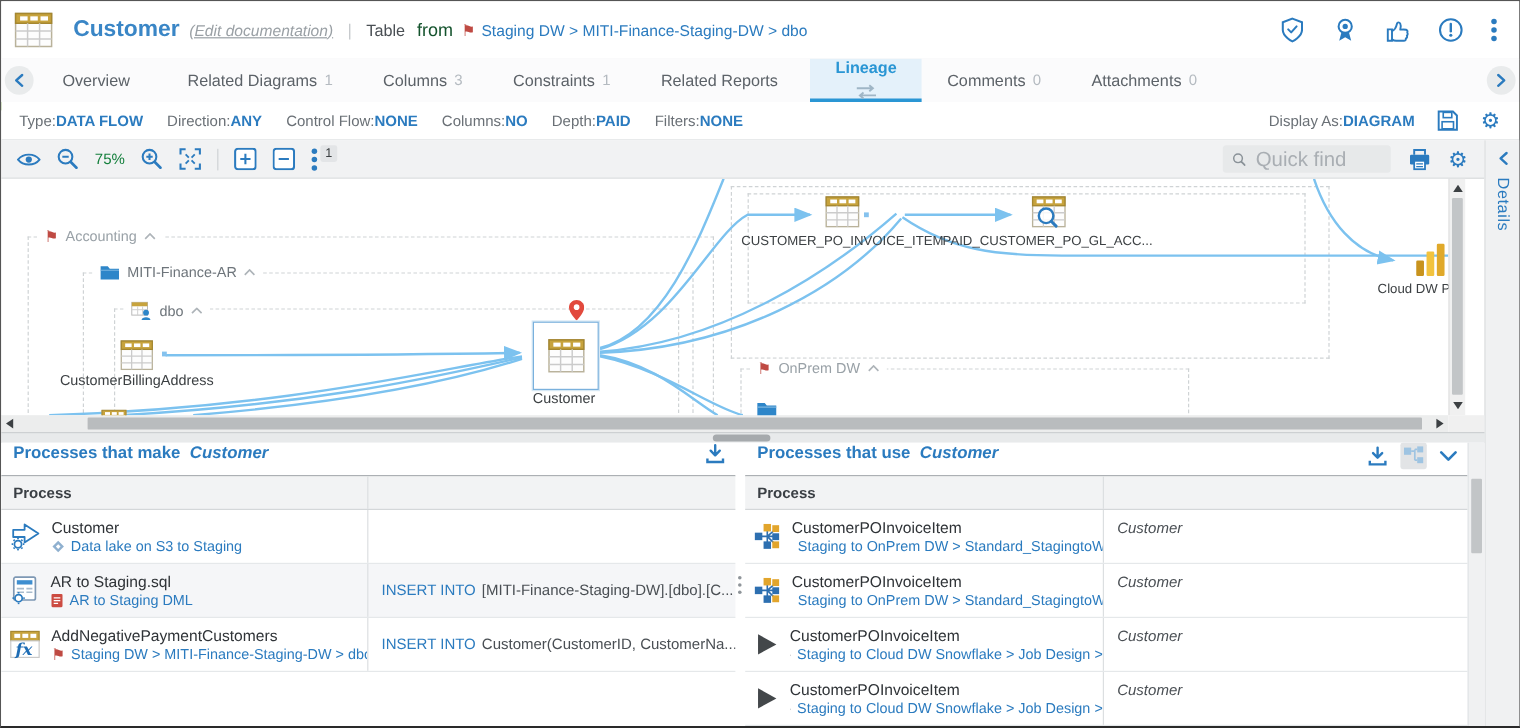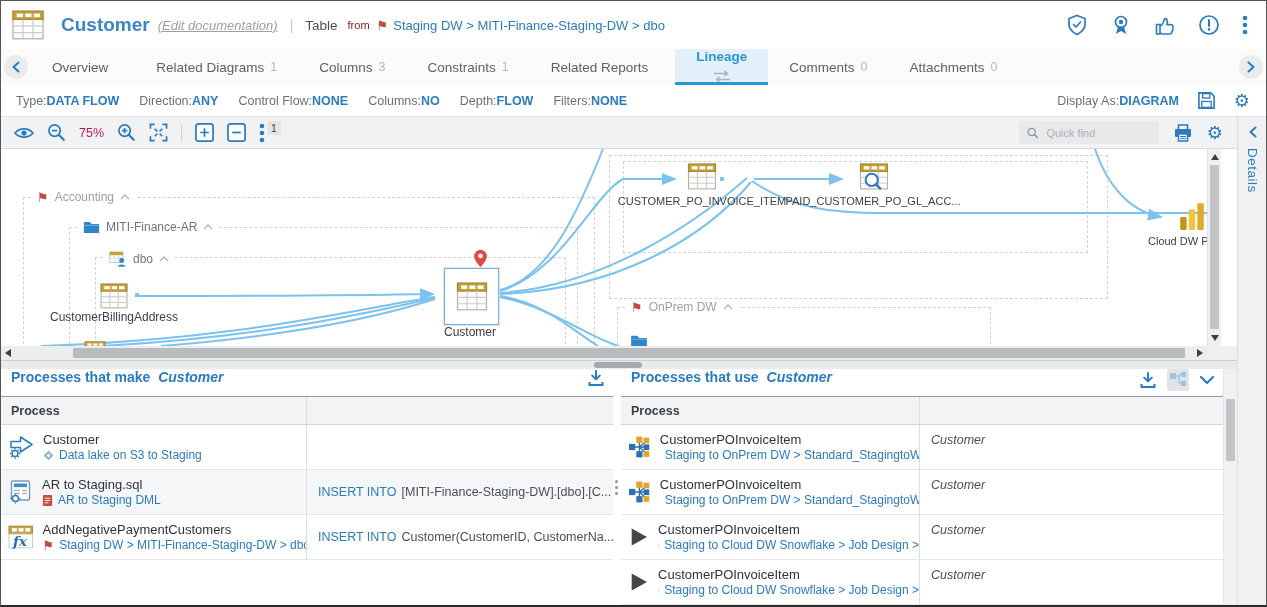--- a/index.html
+++ b/index.html
@@ -9,21 +9,21 @@
   .abs{position:absolute;}
   svg{display:block;}
   button{background:none;border:none;padding:0;cursor:pointer;font-family:inherit;}
 
   
   .hdr{left:0;top:0;width:100%;height:48px;border-bottom:1px solid #e6e8ea;display:flex;align-items:center;background:#fff;}
   .hdr-title{font-size:19px;font-weight:bold;color:#3a86c6;margin-left:16px;}
   .hdr-edit{font-size:13px;font-style:italic;color:#9aa0a5;margin-left:8px;}
   .hdr-sep{color:#c7cacd;margin:0 12px;font-size:14px;}
   .hdr-type{font-size:13.5px;color:#4a4f54;}
-  .hdr-from{font-size:11px;color:#7f1d1d;margin:0 7px 0 10px;}
+  .hdr-from{font-size:15px;color:#14532d;margin:0 7px 0 10px;}
   .flag{color:#bf4a43;font-size:13px;line-height:1;}
   .crumb{font-size:13px;color:#2b7bbf;text-decoration:none;margin-left:5px;}
   .hdr-right{margin-left:auto;display:flex;align-items:center;gap:22px;margin-right:18px;}
   .iconbtn{display:flex;align-items:center;justify-content:center;}
 
   
   .tabs{left:0;top:48px;width:100%;height:36px;background:#fbfbfc;border-bottom:7px solid #4d7c0f;display:flex;align-items:stretch;}
   .navbtn{width:30px;display:flex;align-items:center;justify-content:center;}
   .navbtn .cir{width:24px;height:24px;border-radius:50%;background:#e9ebec;display:flex;align-items:center;justify-content:center;}
   .tab{display:flex;align-items:center;padding:0 21px;font-size:13.5px;color:#5c6268;gap:6px;cursor:pointer;}
@@ -32,26 +32,26 @@
   .tabs .navbtn:last-child{margin-left:auto;}
 
   
   .fbar{left:0;top:84px;width:100%;height:32px;background:#fff;border-bottom:1px solid #e3e5e7;display:flex;align-items:center;padding-left:15px;box-sizing:border-box;gap:20px;font-size:12.5px;}
   .fl{color:#6a7076;} .fv{color:#2b7bbf;font-weight:bold;margin-left:0;}
   .fbar-right{margin-left:auto;display:flex;align-items:center;gap:18px;margin-right:16px;}
   .gear{color:#2b7bbf;font-size:18px;line-height:1;}
 
   
   .tbar{left:0;top:116px;width:1236px;height:32px;background:#f1f2f3;border-bottom:1px solid #d9dbdd;display:flex;align-items:center;padding-left:13px;box-sizing:border-box;gap:13px;}
-  .zoomtxt{font-size:12.5px;color:#be185d;}
+  .zoomtxt{font-size:12.5px;color:#15803d;}
   .tsep{width:1px;height:18px;background:#cfd3d5;}
   .badge{background:#e3e5e7;color:#3c4043;font-size:10.5px;padding:1px 4px;border-radius:2px;margin-left:2px;position:relative;top:-5px;}
   .tbar-right{margin-left:auto;display:flex;align-items:center;gap:14px;margin-right:14px;}
   .qfind{display:flex;align-items:center;background:#e7e9ea;border-radius:3px;height:23px;width:124px;padding:0 8px;gap:6px;}
-  .qfind input{border:none;background:transparent;outline:none;width:100%;font-size:11px;color:#555;font-family:inherit;}
+  .qfind input{border:none;background:transparent;outline:none;width:100%;font-size:17px;color:#555;font-family:inherit;}
   .qfind input::placeholder{color:#a9aeb3;}
 
   
   .details{left:1236px;top:116px;width:30px;height:489px;background:#f0f1f2;border-left:1px solid #dcdee0;box-sizing:border-box;display:flex;flex-direction:column;align-items:center;padding-top:9px;gap:10px;}
   .dtxt{writing-mode:vertical-rl;color:#2b7bbf;font-size:13.5px;letter-spacing:.5px;}
 
   
   .canvas{left:0;top:148px;width:1206px;height:197px;background:#fff;overflow:hidden;}
   .grp{position:absolute;border:1px dashed #cfd3d5;z-index:0;}
   .grp-label{position:absolute;z-index:3;background:#fff;display:flex;align-items:center;gap:6px;font-size:12px;padding:1px 6px;}
@@ -376,21 +376,21 @@
           </svg>
         </span>
       </button>
   </nav>
 
   <div class="fbar abs">
     <span><span class="fl">Type:</span><b class="fv">DATA FLOW</b></span>
     <span><span class="fl">Direction:</span><b class="fv">ANY</b></span>
     <span><span class="fl">Control Flow:</span><b class="fv">NONE</b></span>
     <span><span class="fl">Columns:</span><b class="fv">NO</b></span>
-    <span><span class="fl">Depth:</span><b class="fv">FLOW</b></span>
+    <span><span class="fl">Depth:</span><b class="fv">PAID</b></span>
     <span><span class="fl">Filters:</span><b class="fv">NONE</b></span>
     <div class="fbar-right">
       <span><span class="fl">Display As:</span><b class="fv">DIAGRAM</b></span>
       <button class="iconbtn">
           <svg width="19" height="19">
             <use href="#i-save"></use>
           </svg>
         </button>
       <button class="iconbtn gear">⚙</button>
     </div>

